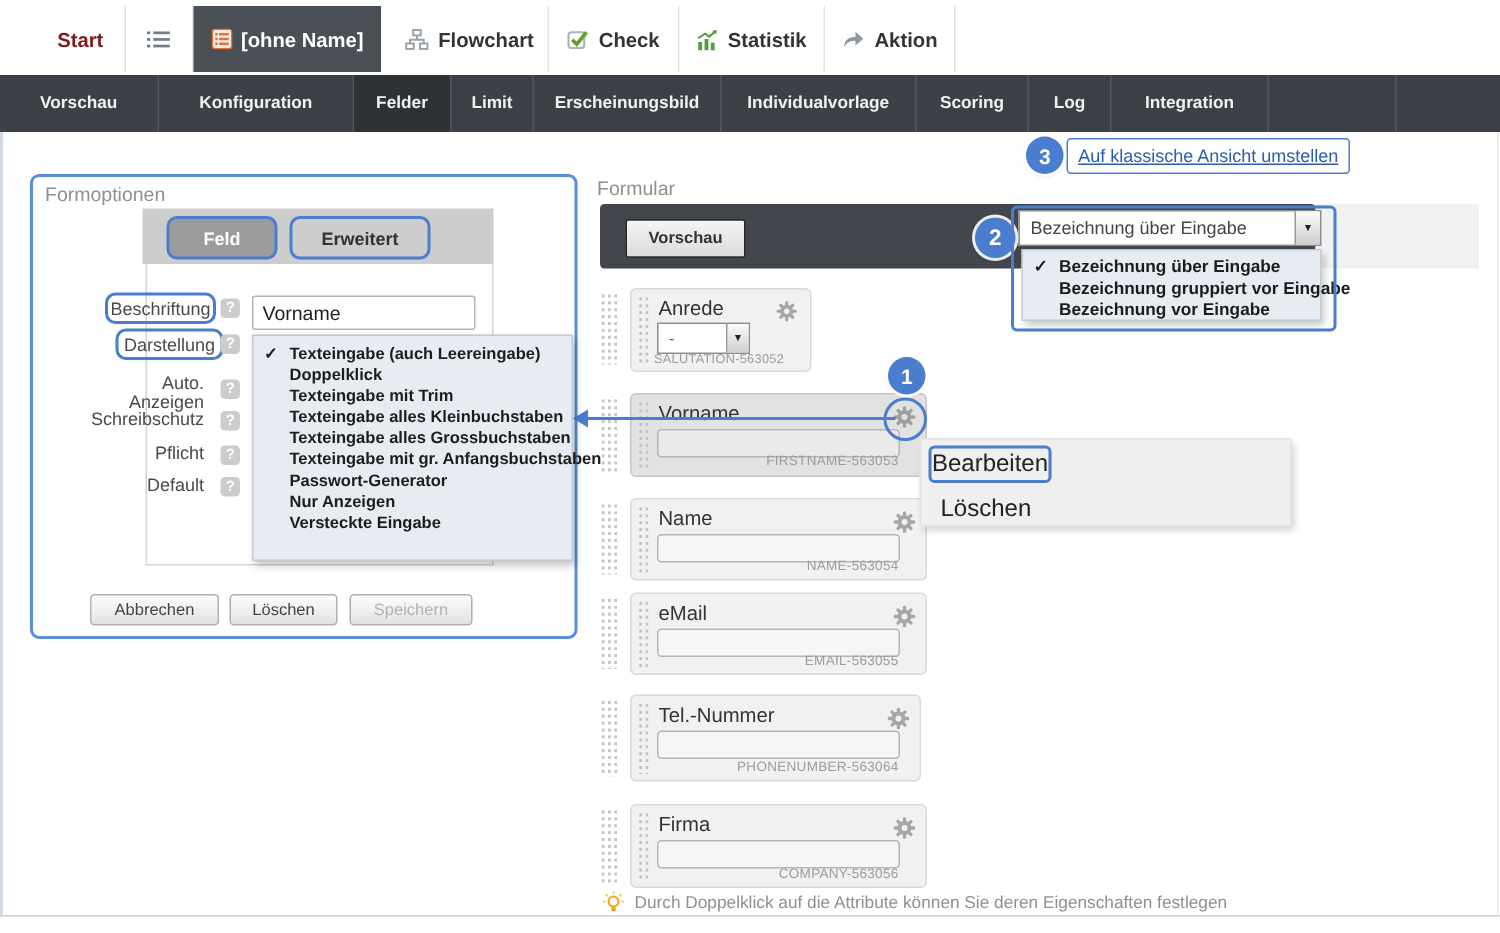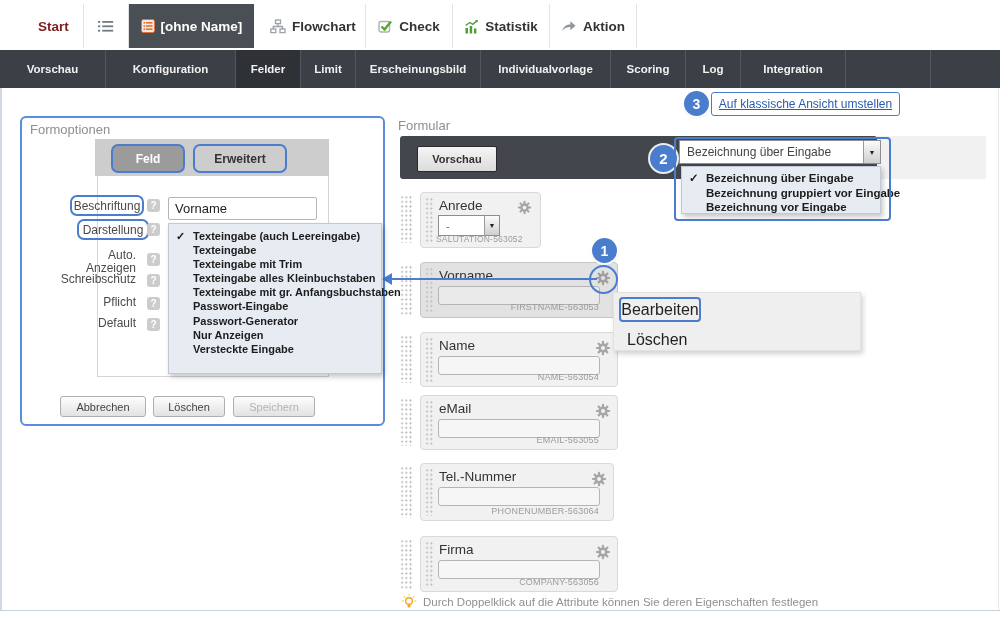--- a/index.html
+++ b/index.html
@@ -236,25 +236,25 @@
       <div class="abs contentbox"></div>
 
       <div class="flabel flabel-ann ann" style="left:48px;top:77px;width:74px;height:21px">Beschriftung</div>
       <div class="qicon" style="left:125px;top:81px">?</div>
       <input class="tinput" style="left: 146px; top: 79px; width: 149px; height: 23px;" value="Vorname">
 
       <div class="flabel flabel-ann ann" style="left:55px;top:101px;width:72px;height:21px">Darstellung</div>
       <div class="qicon" style="left:125px;top:105px">?</div>
       <div class="droplist" style="left:146px;top:105px;width:214px;height:151px">
         <div class="opt"><span class="chk">✓</span><span>Texteingabe (auch Leereingabe)</span></div>
-        <div class="opt"><span>Texteingabe</span></div>
+        <div class="opt"><span>Doppelklick</span></div>
         <div class="opt"><span>Texteingabe mit Trim</span></div>
         <div class="opt"><span>Texteingabe alles Kleinbuchstaben</span></div>
+        <div class="opt"><span>Texteingabe alles Grossbuchstaben</span></div>
         <div class="opt"><span>Texteingabe mit gr. Anfangsbuchstaben</span></div>
-        <div class="opt"><span>Passwort-Eingabe</span></div>
         <div class="opt"><span>Passwort-Generator</span></div>
         <div class="opt"><span>Nur Anzeigen</span></div>
         <div class="opt"><span>Versteckte Eingabe</span></div>
       </div>
 
       <div class="rlabel" style="left:0;top:131px">
         <div>Auto.</div>
         <div>Anzeigen</div>
       </div>
       <div class="qicon" style="left:125px;top:135px">?</div>

